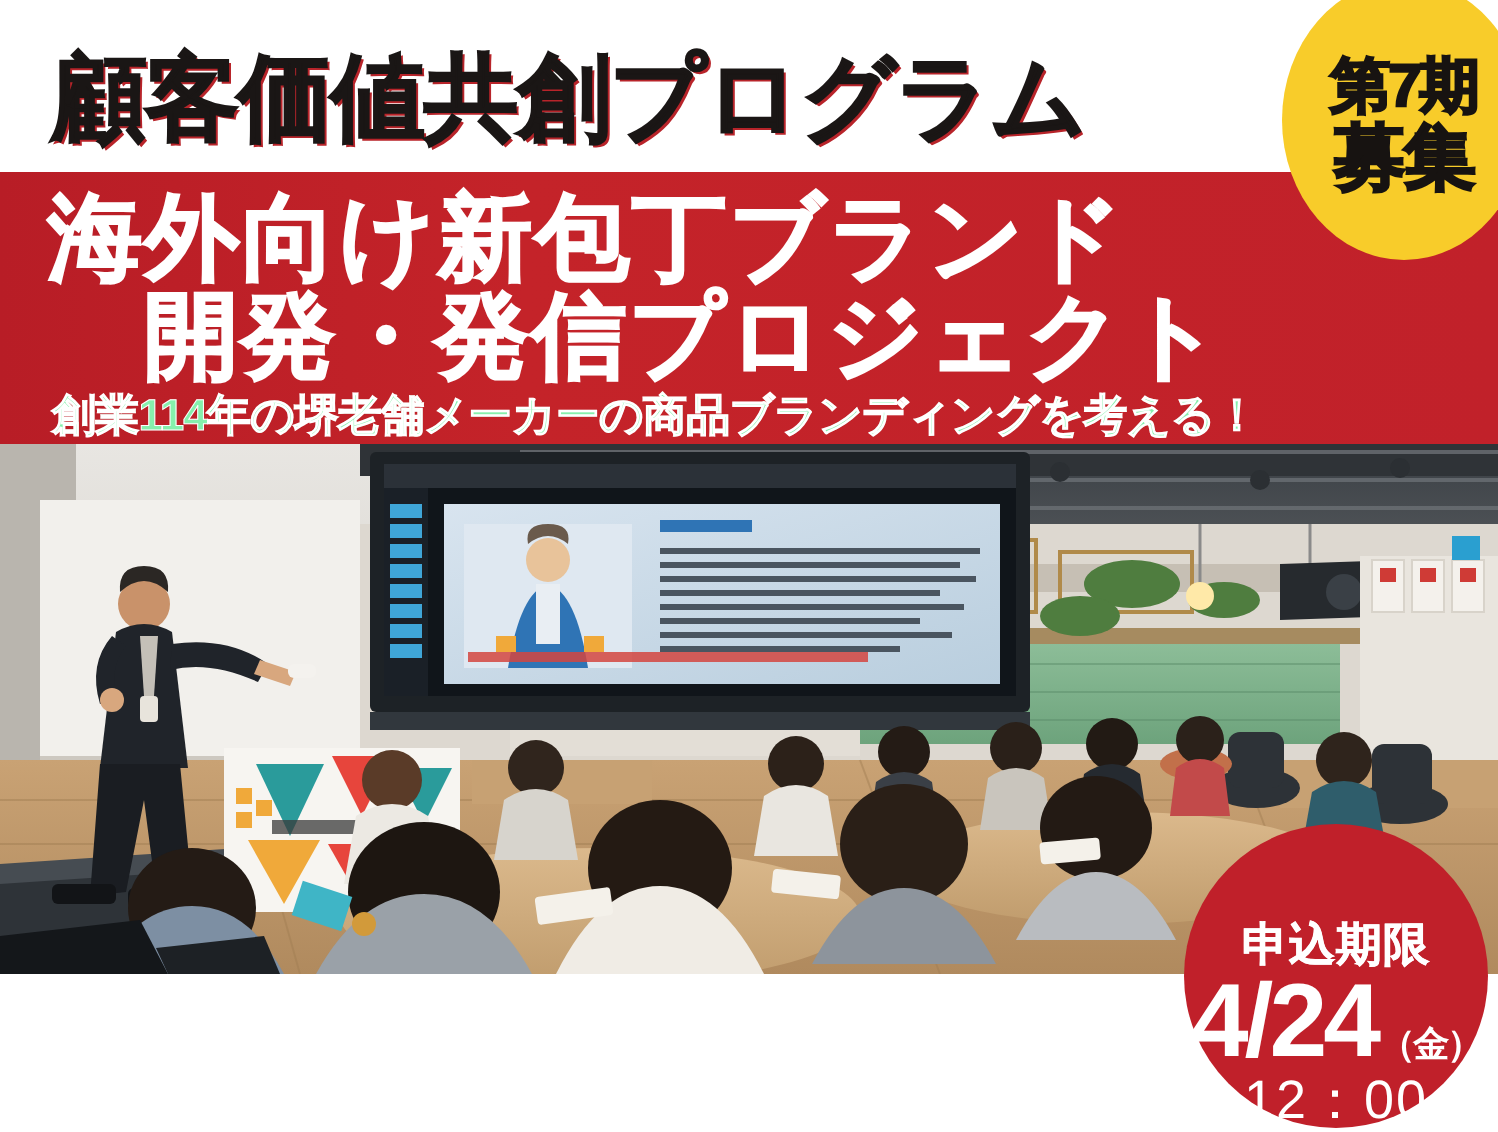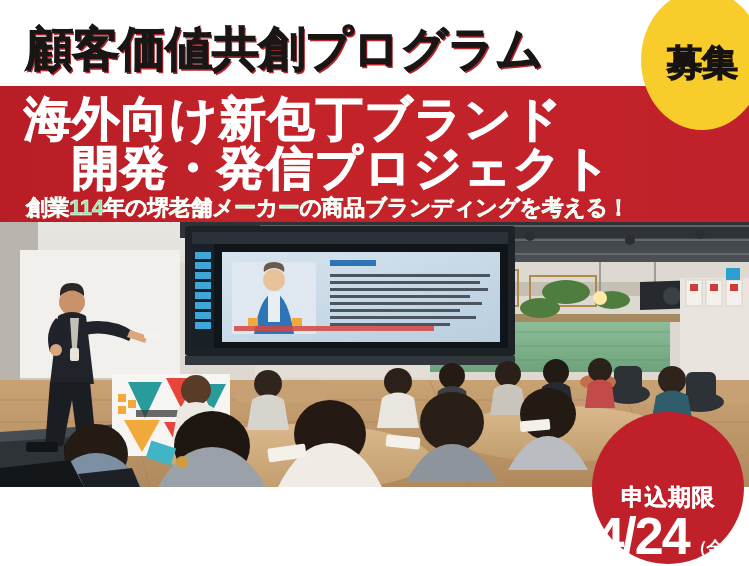--- a/index.html
+++ b/index.html
@@ -456,29 +456,31 @@
 
   <div class="red-band">
     <div class="band-inner">
       <div class="main-line l1">海外向け新包丁ブランド</div>
       <div class="main-line l2">開発・発信プロジェクト</div>
       <div class="sub-line">創業114年の堺老舗メーカーの商品ブランディングを考える！</div>
     </div>
   </div>
 
   <div class="yellow-badge">
+    <div class="badge-l1">第7期</div>
     <div class="badge-l2">募集</div>
   </div>
 
   <div class="deadline-circle">
     <div class="dl-label">申込期限</div>
     <div class="dl-date-row">
       <span class="dl-date">4/24</span>
       <span class="dl-dow">（金）</span>
     </div>
+    <div class="dl-time">12：00</div>
   </div>
 
   <div class="footer"></div>
   <div class="f-year">2026</div>
   <div class="f-range">
     <span>5/15</span><span class="dow">（金）</span><span class="dash">－</span><span>7/3</span><span class="dow">（金）</span>
   </div>
   <div class="f-times">
     <div class="f-freq">金曜、全8回</div>
     <div class="f-hours">18:30-20:00</div>

